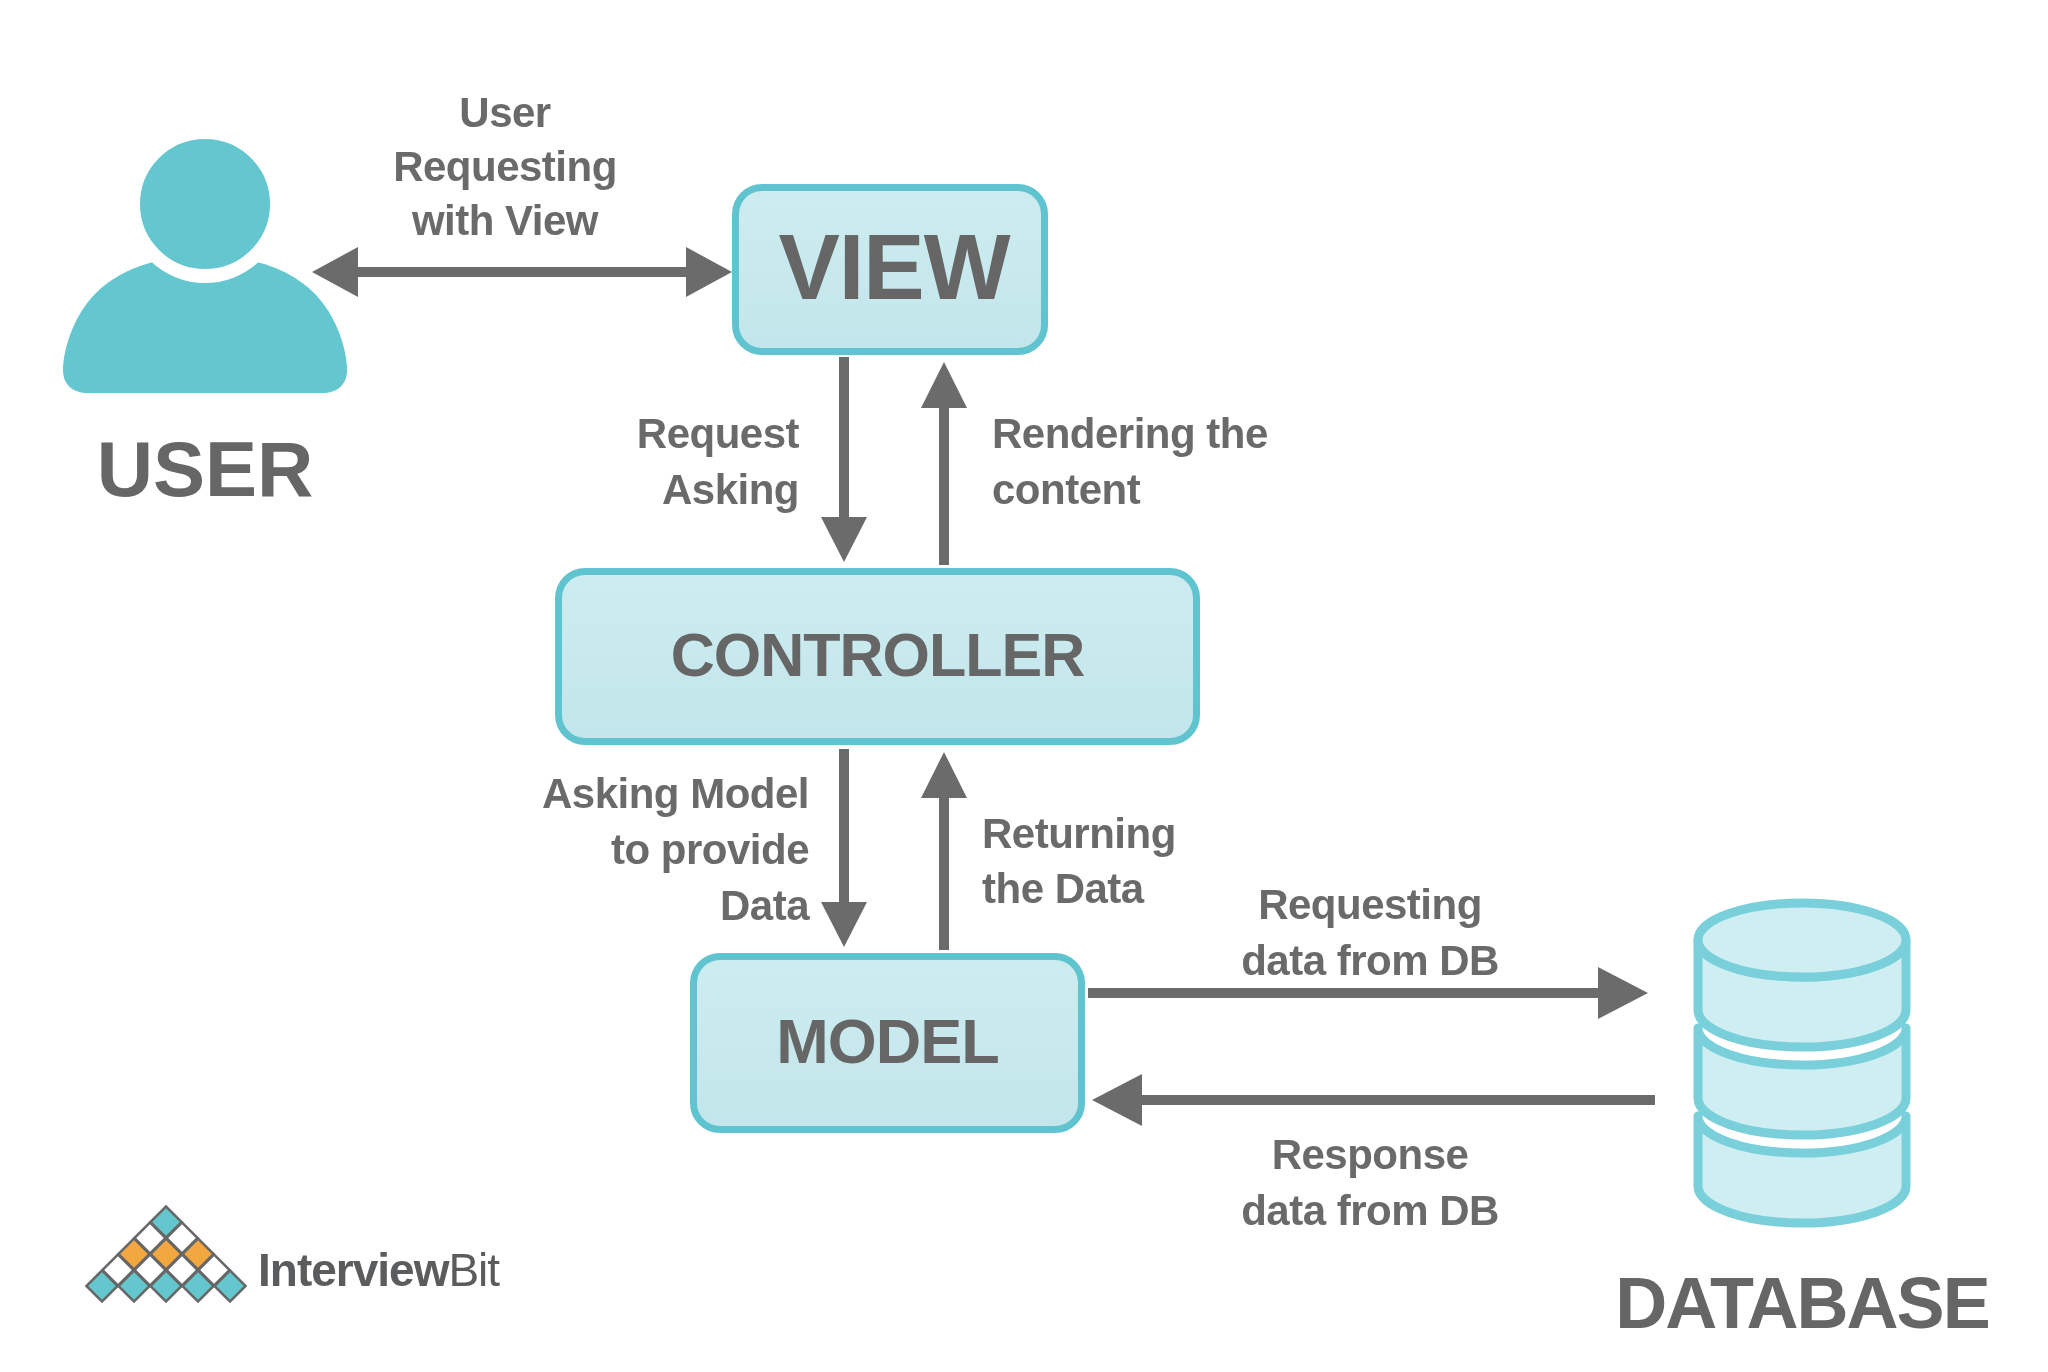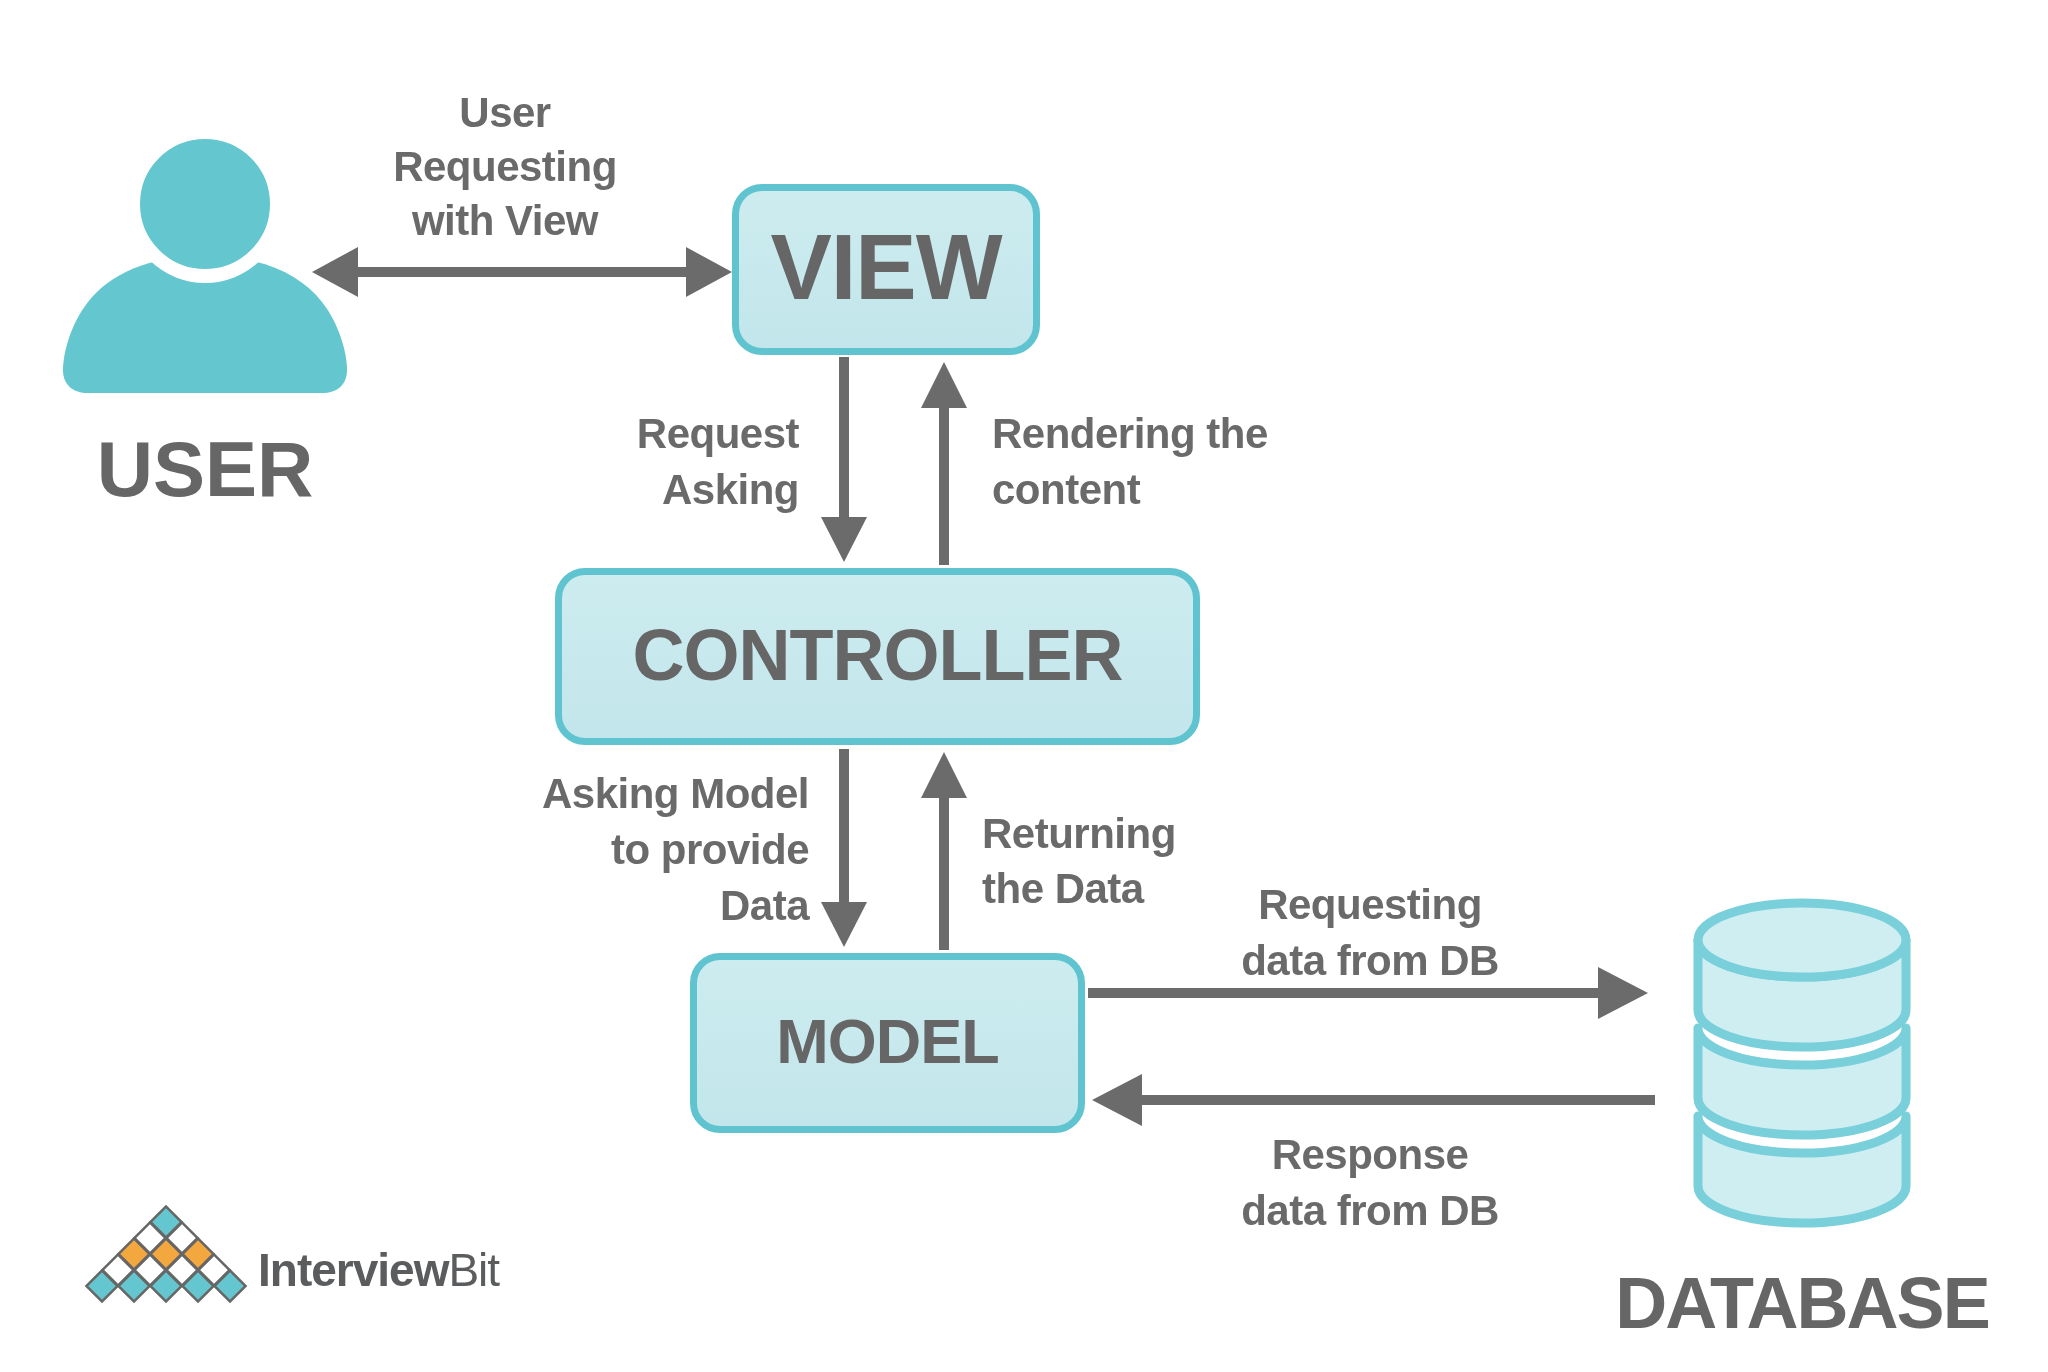--- a/index.html
+++ b/index.html
@@ -113,25 +113,25 @@
       <rect x="-11" y="-11" width="22" height="22" fill="var(--orange)" transform="translate(166,1254) rotate(45)"></rect>
       <rect x="-11" y="-11" width="22" height="22" fill="var(--orange)" transform="translate(198,1254) rotate(45)"></rect>
 
       <rect x="-11" y="-11" width="22" height="22" fill="#ffffff" transform="translate(150,1238) rotate(45)"></rect>
       <rect x="-11" y="-11" width="22" height="22" fill="#ffffff" transform="translate(182,1238) rotate(45)"></rect>
 
       <rect x="-11" y="-11" width="22" height="22" fill="var(--teal)" transform="translate(166,1222) rotate(45)"></rect>
     </g>
   </svg>
 
-  <div class="node" style="left:732px;top:184px;width:294px;height:157px;font-size:92px;">
+  <div class="node" style="left:732px;top:184px;width:294px;height:157px;font-size:92px;padding-left:8px;">
     <span>VIEW</span>
   </div>
 
-  <div class="node" style="left:555px;top:568px;width:631px;height:163px;font-size:72px;">
+  <div class="node" style="left:555px;top:568px;width:631px;height:163px;font-size:61px;">
     <span>CONTROLLER</span>
   </div>
 
   <div class="node" style="left:690px;top:953px;width:381px;height:166px;font-size:63px;">
     <span>MODEL</span>
   </div>
 
   <div class="node-caption" style="left:5px;top:424px;width:400px;font-size:78px;">
     <span>USER</span>
   </div>

